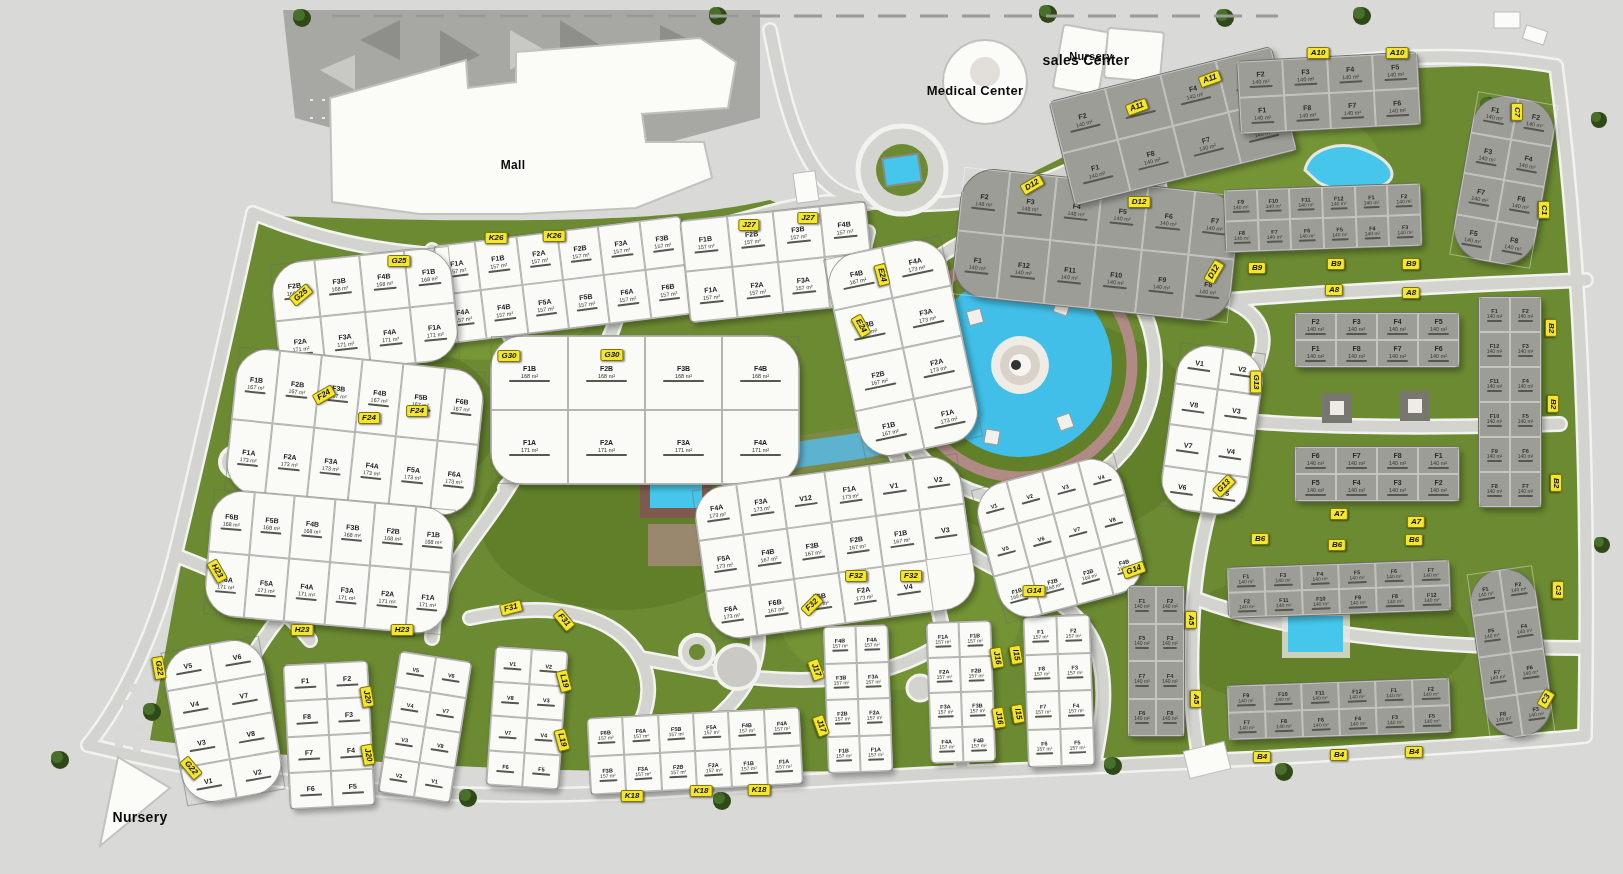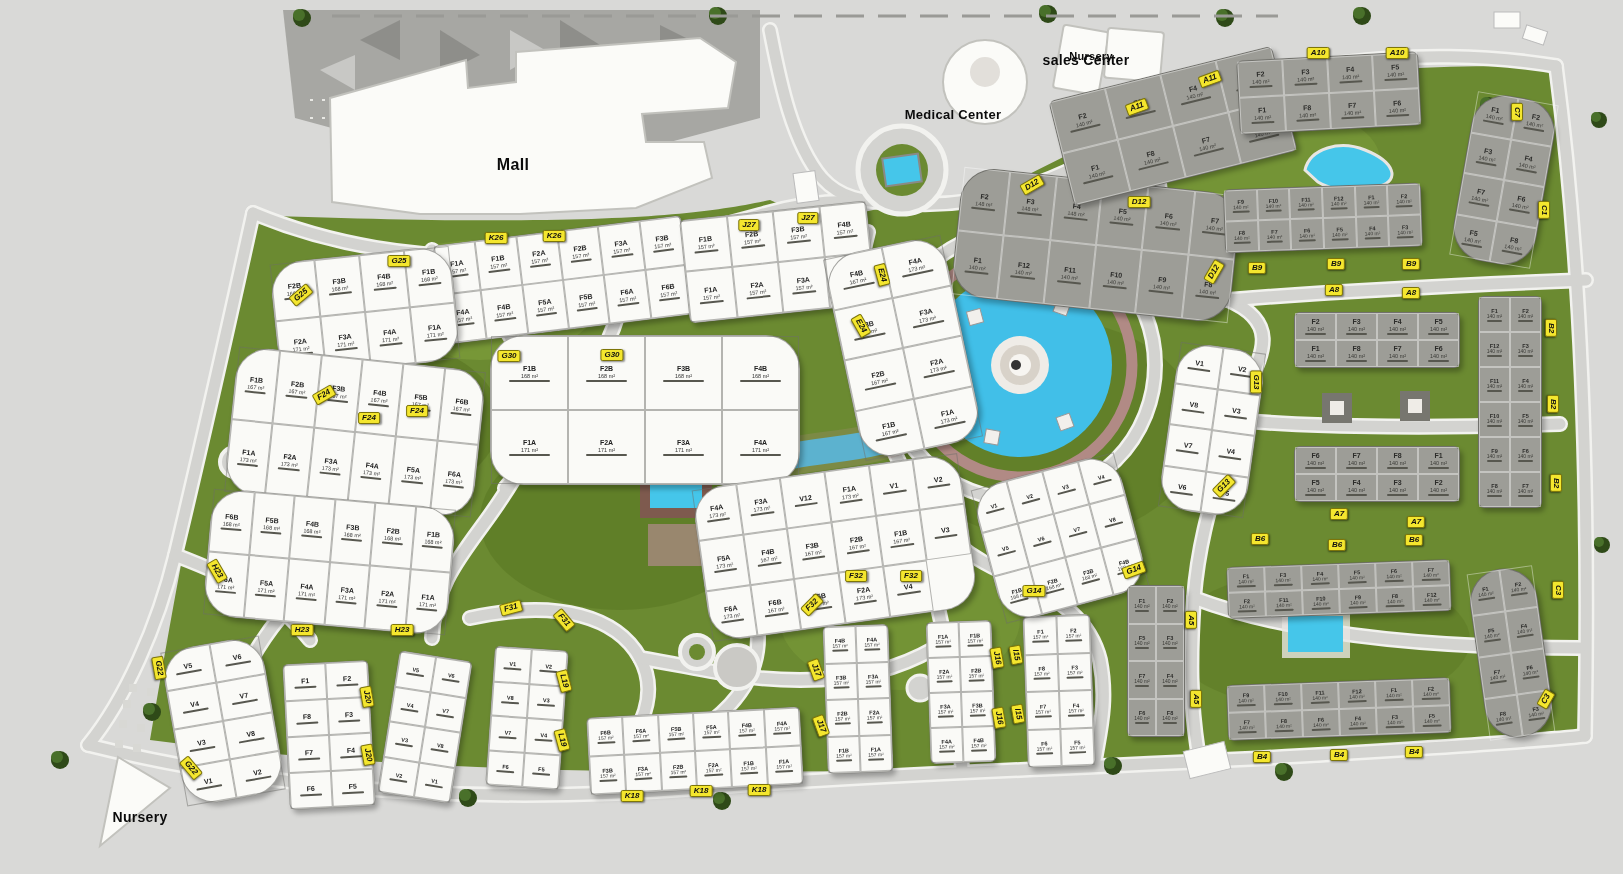--- a/index.html
+++ b/index.html
@@ -19,22 +19,22 @@
   .gray .cell .nm{color:#2c2c2a;}
   .gray .cell .ar{color:#3a3a36;}
   .cell .roof{width:55%;height:2px;background:#57574f;margin-top:1px;border-radius:1px;}
   .cluster.sm .cell .nm{font-size:5.5px;line-height:6px;}
   .cluster.sm .cell .ar{font-size:5px;line-height:5px;}
   .marker{position:absolute;z-index:4;background:#f4e62e;border:1px solid #7d7508;color:#111;
     font-size:8px;font-weight:bold;font-style:italic;line-height:9px;padding:0 3px 1px 3px;
     border-radius:2px;box-shadow:1px 1px 2px rgba(0,0,0,.45);white-space:nowrap;}
   .lm{position:absolute;z-index:5;color:#0b0b0b;font-weight:bold;white-space:nowrap;
     transform:translate(-50%,-50%);letter-spacing:.3px;}
-  #lm-mall{left:513px;top:165px;font-size:16px;}
-  #lm-medical{left:953px;top:90px;font-size:13px;margin-top:24px;}
+  #lm-mall{left:513px;top:165px;font-size:12px;}
+  #lm-medical{left:975px;top:90px;font-size:13px;}
   #lm-nursery{left:1083px;top:56px;font-size:11px;margin-left:8px;}
   #lm-sales{left:1086px;top:60px;font-size:14px;}
   #lm-mosque{left:140px;top:817px;font-size:14px;}
 </style>
 </head>
 <body>
 
 <div id="stage">
 <svg id="bg" width="1623" height="874" viewBox="0 0 1623 874">
   <rect x="0" y="0" width="1623" height="874" fill="#d9d9d7"></rect>

